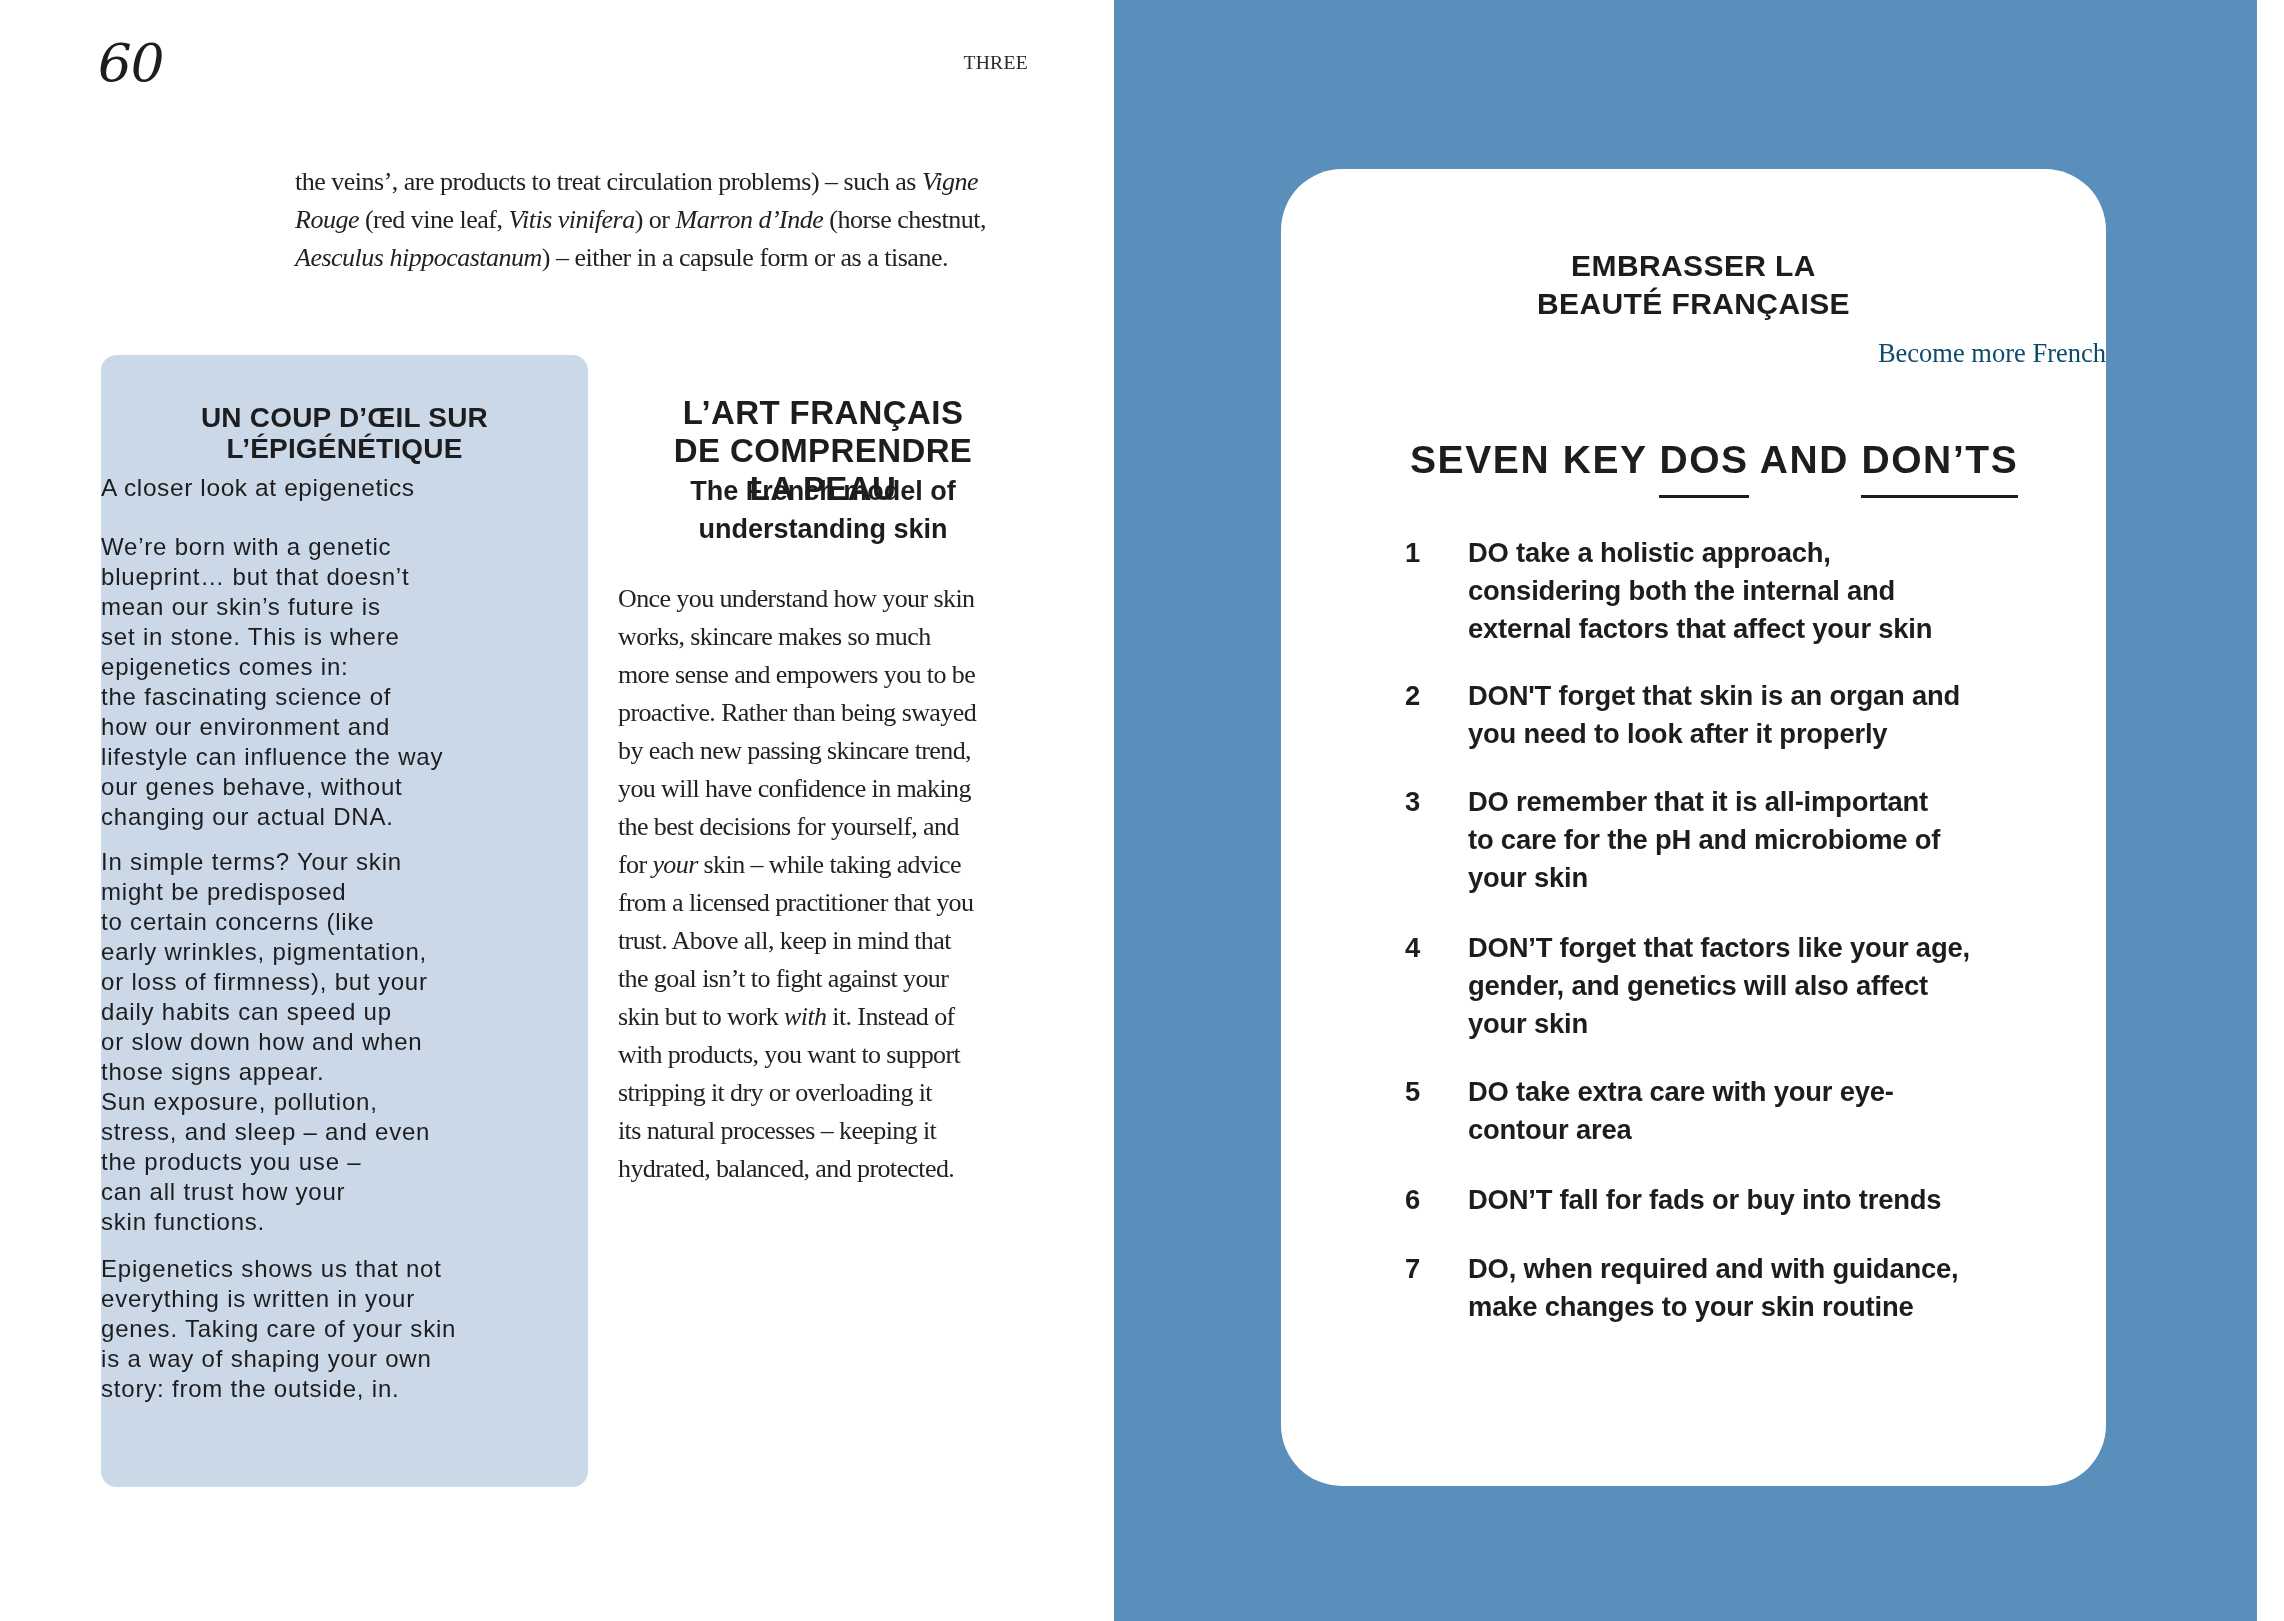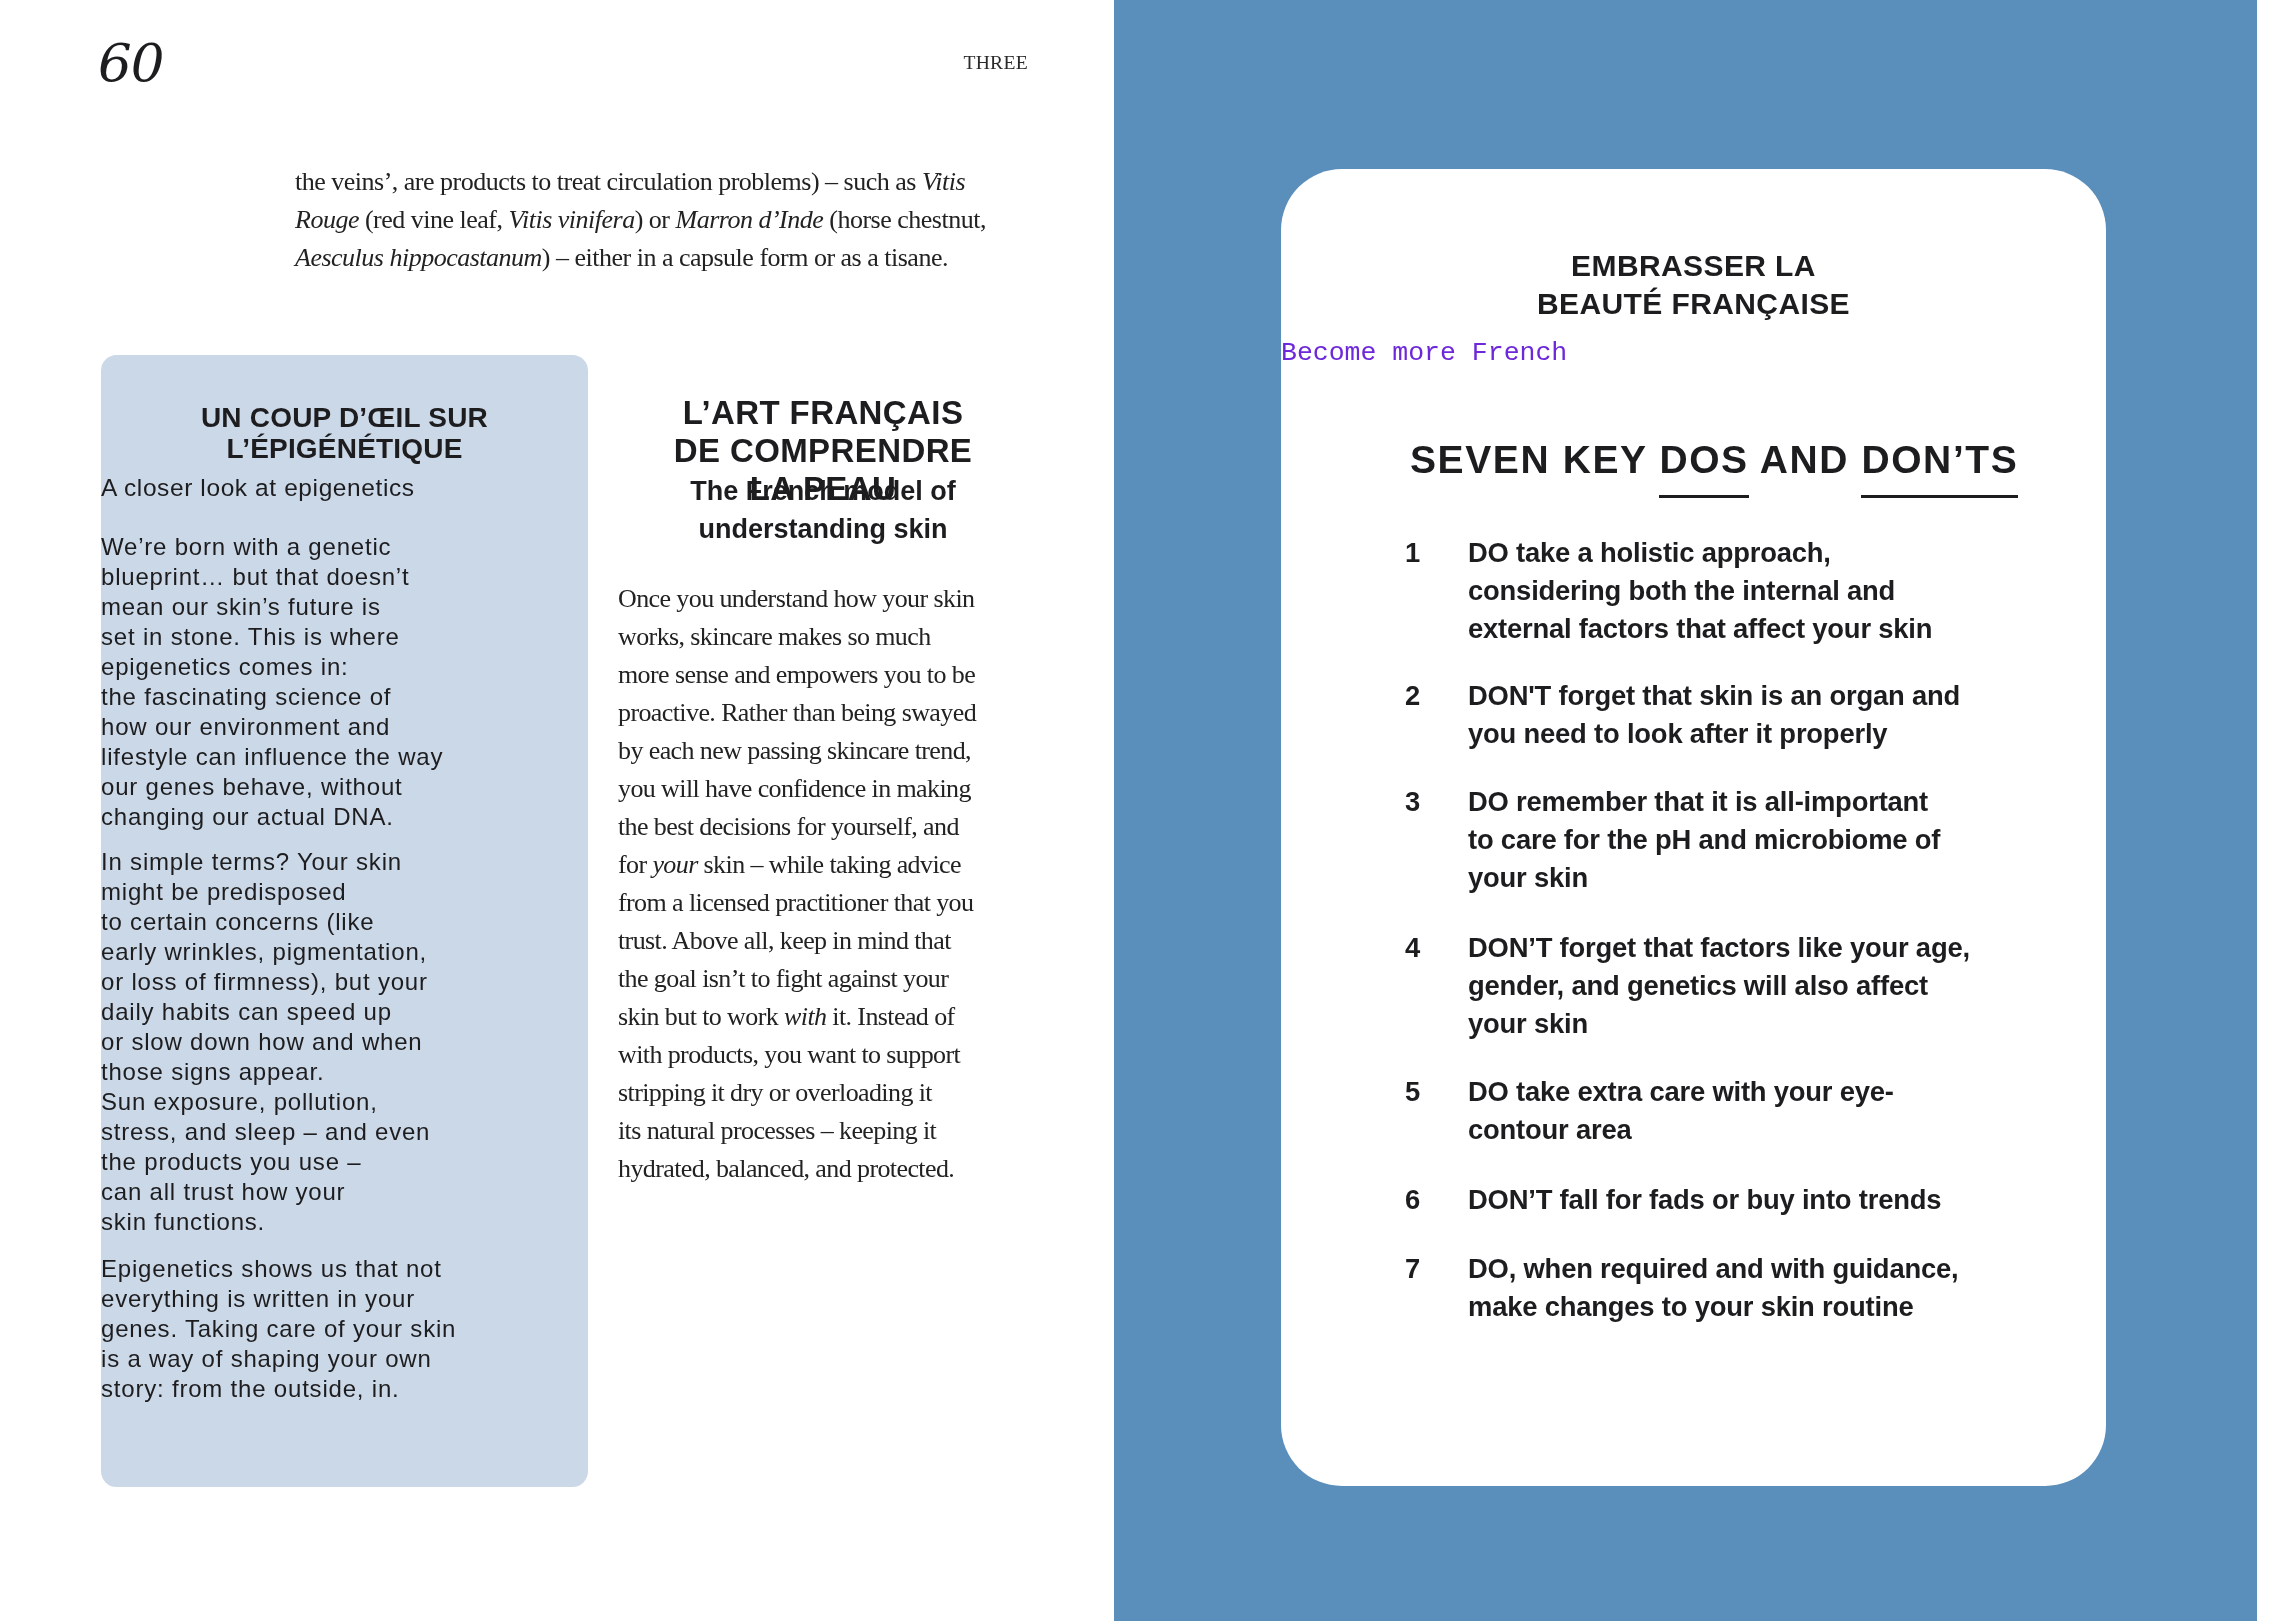--- a/index.html
+++ b/index.html
@@ -72,22 +72,22 @@
   .dos-card {
     position: absolute; left: 167px; top: 169px; width: 825px; height: 1317px;
     background: #ffffff; border-radius: 61px;
   }
   .dos-kicker {
     position: absolute; left: 0; top: 247px; width: 100%; text-align: center;
     font-family: "Liberation Sans", sans-serif; font-weight: bold; font-size: 30px;
     line-height: 38px; color: #1d1d1f; letter-spacing: 0.4px;
   }
   .dos-kicker-sub {
-    position: absolute; left: 0; top: 336px; width: 100%; text-align: left;
-    font-family: Liberation Mono, monospace; font-size: 26.5px; line-height: 33px; color: #6d28d9;
+    position: absolute; left: 0; top: 336px; width: 100%; text-align: right;
+    font-family: Liberation Serif, serif; font-size: 26.5px; line-height: 33px; color: #0c4a6e;
   }
   .dos-title {
     position: absolute; left: 1410px; top: 435px; width: 627px;
     font-family: "Liberation Sans", sans-serif; font-weight: bold; font-size: 39px;
     line-height: 49px; color: #1d1d1f; letter-spacing: 1.6px; white-space: nowrap;
   }
   .dos-title .ul { border-bottom: 3.9px solid #1d1d1f; padding-bottom: 14px; }
 
   .dos-item { position: absolute; left: 1405px; width: 667px; display: flex; }
   .dos-num {
@@ -102,21 +102,21 @@
   .dos-text .line { display: block; white-space: nowrap; }
 </style>
 </head>
 <body>
 
 <div class="left-page">
   <div class="page-number">60</div>
   <div class="running-head">THREE</div>
 
   <div class="top-paragraph" id="top-paragraph">
-      <p><span>the veins’, are products to treat circulation problems) – such as </span><i>Vitis</i></p>
+      <p><span>the veins’, are products to treat circulation problems) – such as </span><i>Vigne</i></p>
       <p><i>Rouge</i><span> (red vine leaf, </span><i>Vitis vinifera</i><span>) or </span><i>Marron d’Inde</i><span> (horse chestnut,</span></p>
       <p><i>Aesculus hippocastanum</i><span>) – either in a capsule form or as a tisane.</span></p>
     </div>
 
   <div class="epi-card"></div>
   <div class="epi-title" style="left:101px;width:487px;">
     <div>UN COUP D’ŒIL SUR</div>
     <div>L’ÉPIGÉNÉTIQUE</div>
   </div>
   <div class="epi-subtitle" style="left:101px;width:487px;">A closer look at epigenetics</div>

